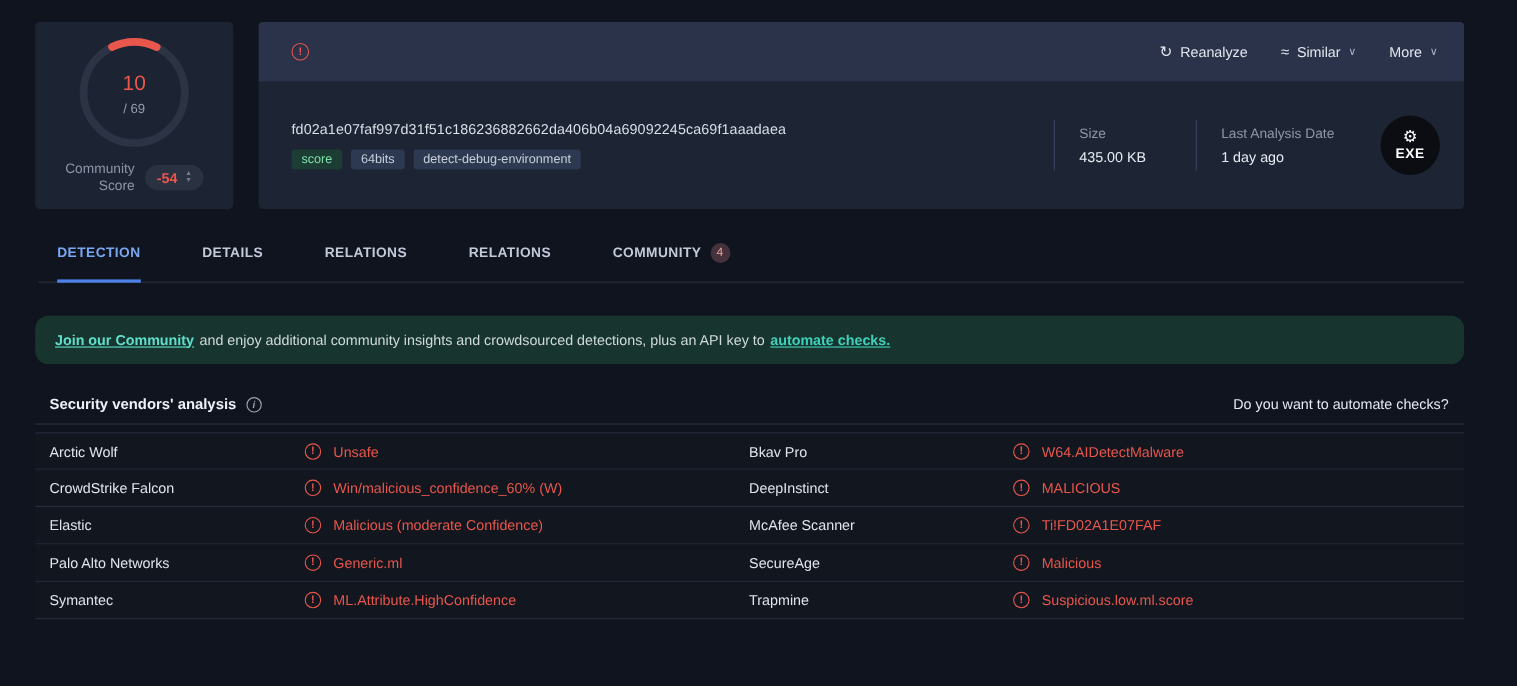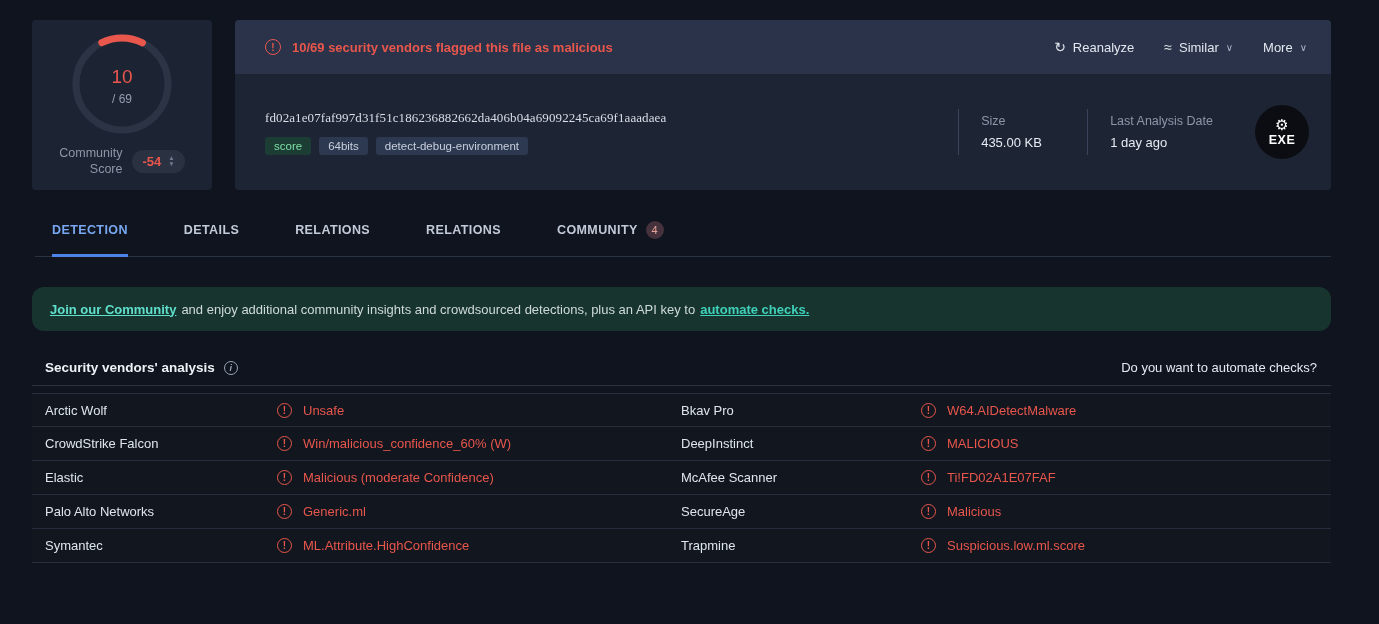--- a/index.html
+++ b/index.html
@@ -71,21 +71,21 @@
   .header-actions{display:flex;align-items:center;gap:30px;}
   .action-btn{display:flex;align-items:center;gap:7px;color:#e2e7ef;cursor:pointer;font-size:13px;}
   .action-icon{font-size:14px;color:#dfe4ec;}
   .chev{font-size:10px;color:#aab2c2;}
 
   .header-body{
     height:116px;display:flex;align-items:center;
     padding:0 22px 0 30px;
   }
   .file-info{flex:1;display:flex;flex-direction:column;justify-content:center;}
-  .hash{color:#d9dee8;font-size:13px;letter-spacing:.1px;font-family:Liberation Serif, serif;}
+  .hash{color:#d9dee8;font-size:13px;letter-spacing:.1px;}
   .filename{color:#d9dee8;font-size:13px;margin-top:9px;}
   .tags{display:flex;gap:8px;margin-top:11px;}
   .tag{
     background:#2d3950;color:#c6cfdd;border-radius:3px;
     padding:3px 9px;font-size:11.5px;cursor:pointer;
   }
   .tag.green{background:#1c3d33;color:#7fdfa9;}
   .file-meta{display:flex;align-items:center;}
   .meta-divider{width:1px;height:46px;background:#3a445c;margin:0 22px;}
   .meta-col{display:flex;flex-direction:column;gap:7px;min-width:84px;}
@@ -185,21 +185,20 @@
     </div>
   </div>
 </div>
 
 <div class="file-header">
   <div class="header-strip">
     <div class="warn-flag">
       <span class="warn-circle">
           <span>!</span>
         </span>
-      <span class="warn-text">10/69 security vendors flagged this file as malicious</span>
     </div>
     <div class="header-actions">
       <div class="action-btn">
         <span class="action-icon">↻</span>
         <span>Reanalyze</span>
       </div>
       <div class="action-btn">
         <span class="action-icon">≈</span>
         <span>Similar</span>
         <span class="chev">∨</span>

